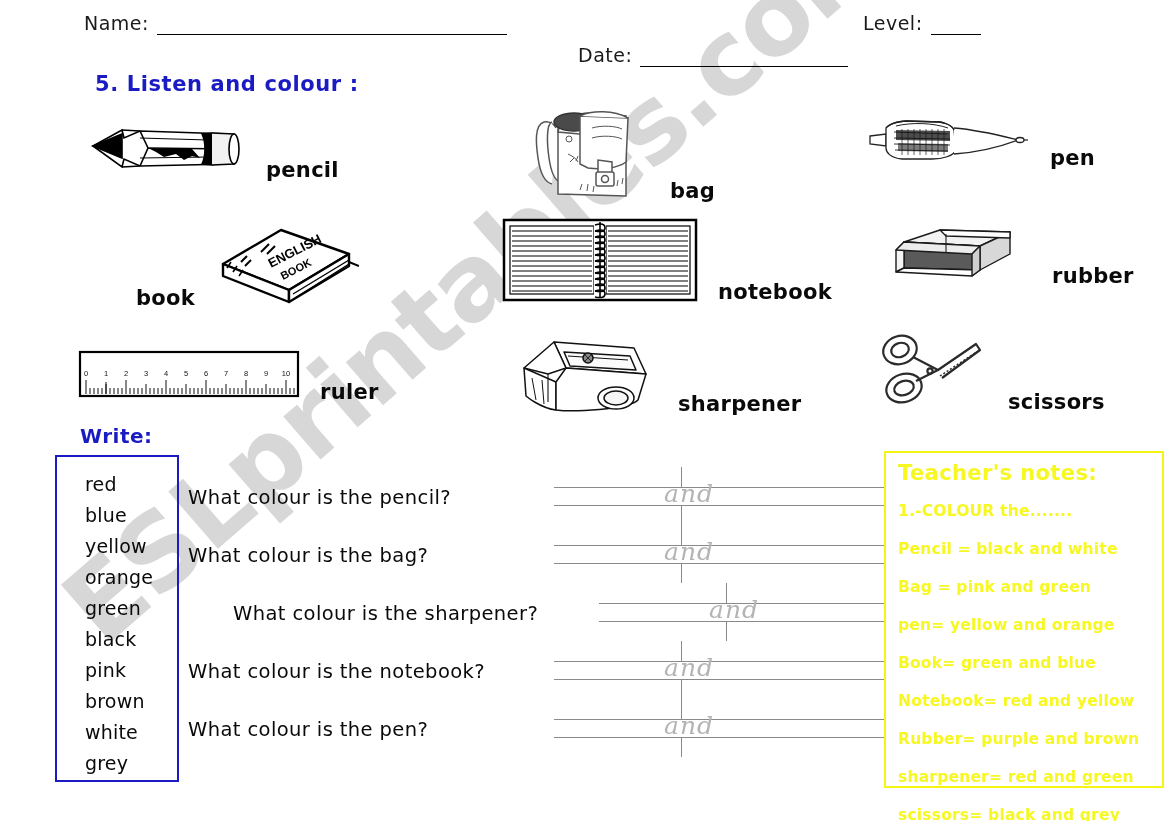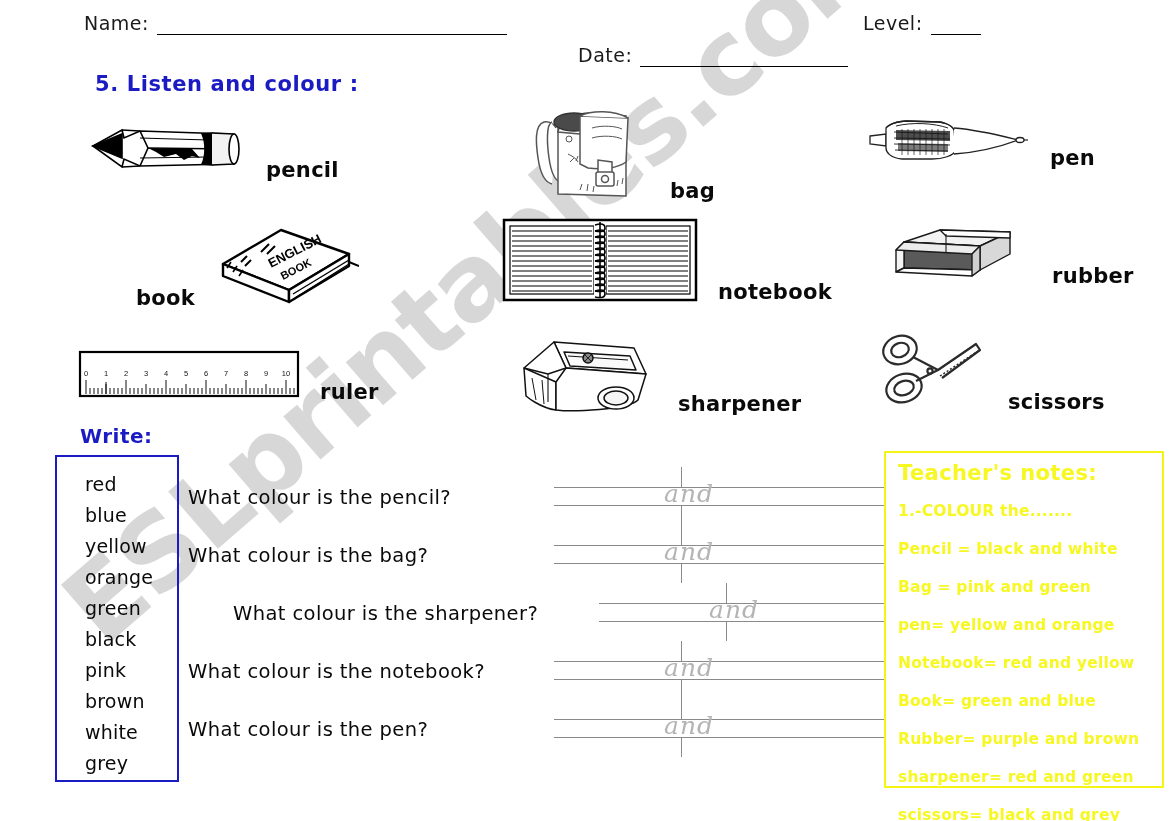--- a/index.html
+++ b/index.html
@@ -597,18 +597,18 @@
   </div>
 
 </div>
 
 <div id="teacher-notes">
   <div id="notes-title">Teacher's notes:</div>
   <div class="note-line">1.-COLOUR the.......</div>
   <div class="note-line">Pencil = black and white</div>
   <div class="note-line">Bag = pink and green</div>
   <div class="note-line">pen= yellow and orange</div>
+  <div class="note-line">Book= green and blue</div>
   <div class="note-line">Notebook= red and yellow</div>
-  <div class="note-line">Book= green and blue</div>
   <div class="note-line">Rubber= purple and brown</div>
   <div class="note-line">sharpener= red and green</div>
   <div class="note-line">scissors= black and grey</div>
 </div>
 
 </body></html>

